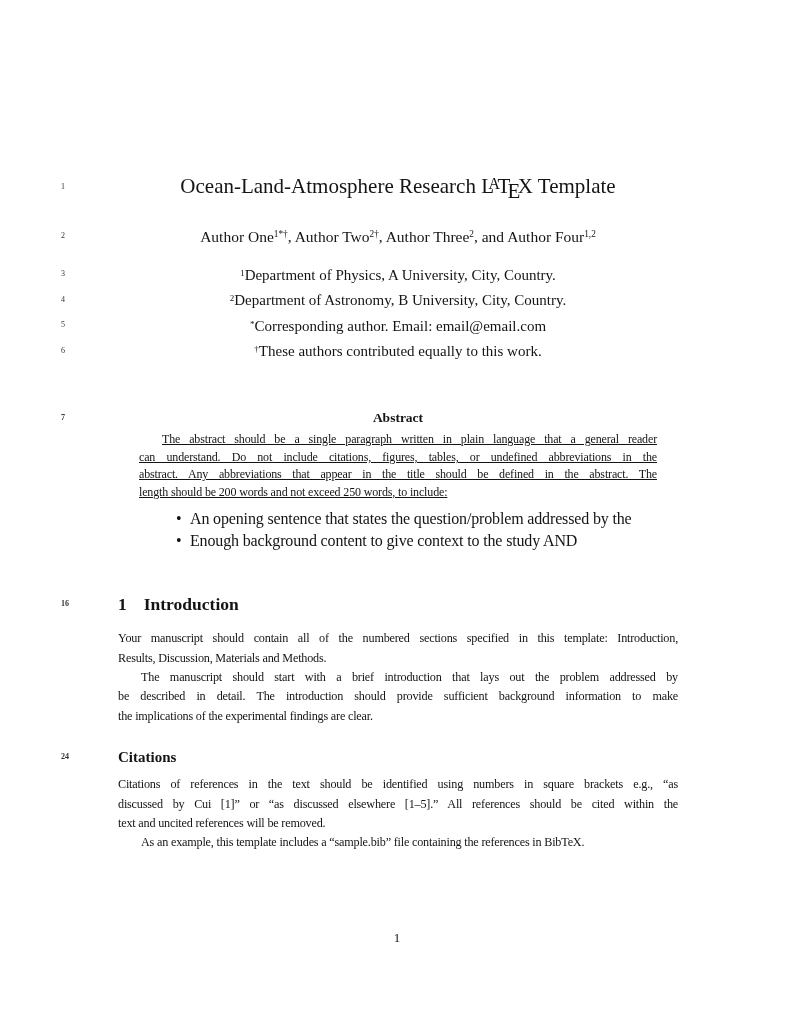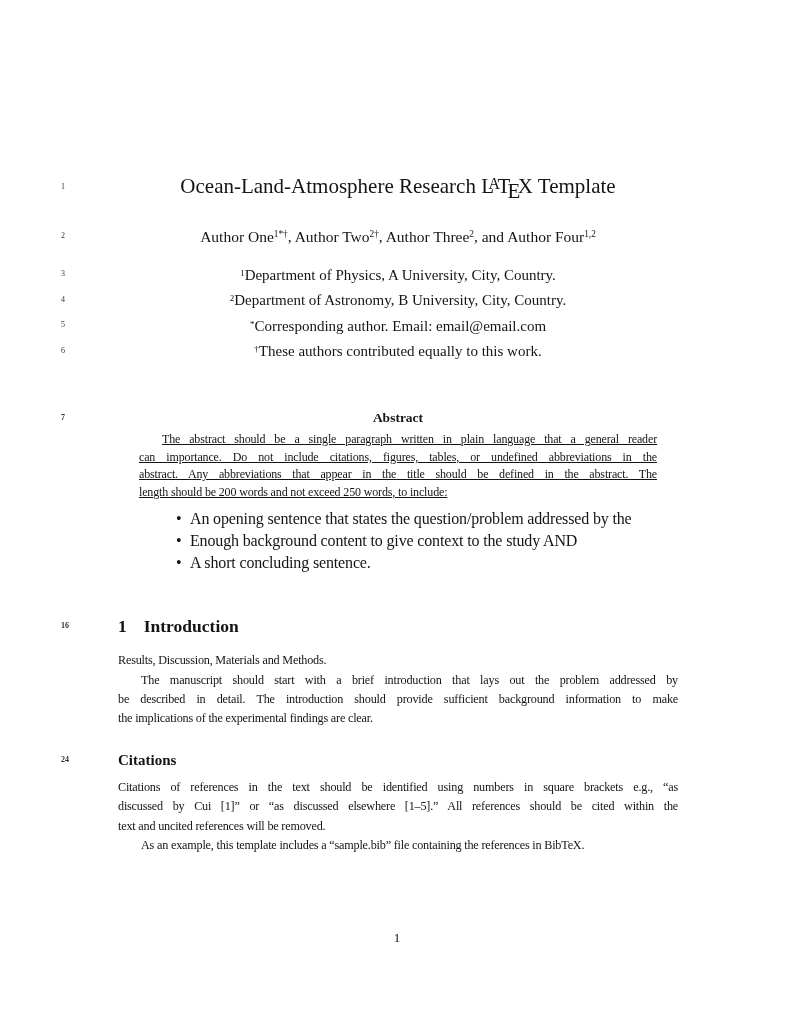--- a/index.html
+++ b/index.html
@@ -103,33 +103,33 @@
         <div class="line"><span class="lineno">3</span><span class="linetext"><span class="sup">1</span>Department of Physics, A University, City, Country.</span></div>
         <div class="line"><span class="lineno">4</span><span class="linetext"><span class="sup">2</span>Department of Astronomy, B University, City, Country.</span></div>
         <div class="line"><span class="lineno">5</span><span class="linetext"><span class="sup">*</span>Corresponding author. Email: email@email.com</span></div>
         <div class="line"><span class="lineno">6</span><span class="linetext"><span class="sup">†</span>These authors contributed equally to this work.</span></div>
       </div>
       <div class="block block-abstract-heading">
         <div class="line"><span class="lineno">7</span><span class="linetext">Abstract</span></div>
       </div>
       <div class="block block-abstract-paragraph">
         <div class="line full indent"><span class="linetext">The abstract should be a single paragraph written in plain language that a general reader</span></div>
-        <div class="line full"><span class="linetext">can importance. Do not include citations, figures, tables, or undefined abbreviations in the</span></div>
+        <div class="line full"><span class="linetext">can understand. Do not include citations, figures, tables, or undefined abbreviations in the</span></div>
         <div class="line full"><span class="linetext">abstract. Any abbreviations that appear in the title should be defined in the abstract. The</span></div>
         <div class="line"><span class="linetext">length should be 200 words and not exceed 250 words, to include:</span></div>
       </div>
       <div class="block block-bullet-list">
         <div class="line"><span class="bullet-marker">•</span><span class="linetext">An opening sentence that states the question/problem addressed by the research AND</span></div>
         <div class="line"><span class="bullet-marker">•</span><span class="linetext">Enough background content to give context to the study AND</span></div>
-        <div class="line"><span class="bullet-marker">•</span><span class="linetext">A short concluding sentence.</span></div>
       </div>
       <div class="block block-section-heading">
         <div class="line"><span class="lineno">16</span><span class="linetext"><span class="secnum">1</span>Introduction</span></div>
       </div>
       <div class="block block-paragraph">
+        <div class="line full"><span class="linetext">Your manuscript should contain all of the numbered sections specified in this template: Introduction,</span></div>
         <div class="line"><span class="linetext">Results, Discussion, Materials and Methods.</span></div>
       </div>
       <div class="block block-paragraph">
         <div class="line full indent"><span class="linetext">The manuscript should start with a brief introduction that lays out the problem addressed by</span></div>
         <div class="line full"><span class="linetext">be described in detail. The introduction should provide sufficient background information to make</span></div>
         <div class="line"><span class="linetext">the implications of the experimental findings are clear.</span></div>
       </div>
       <div class="block block-subsection-heading">
         <div class="line"><span class="lineno">24</span><span class="linetext">Citations</span></div>
       </div>

